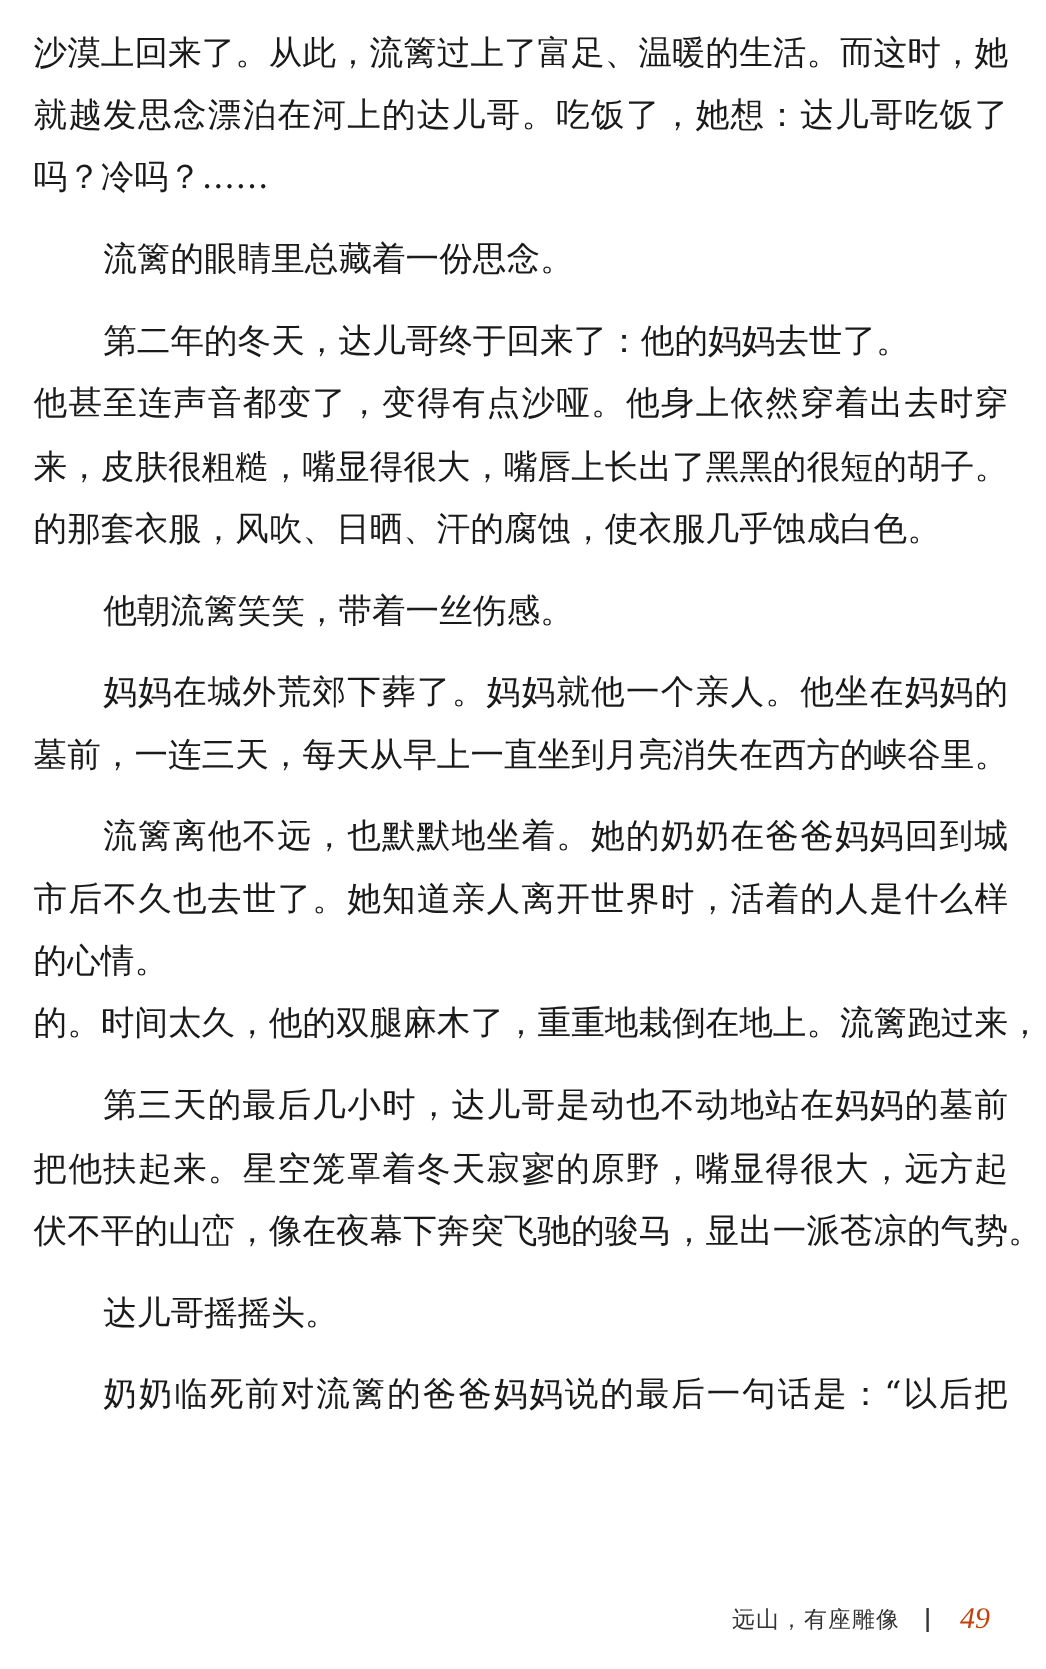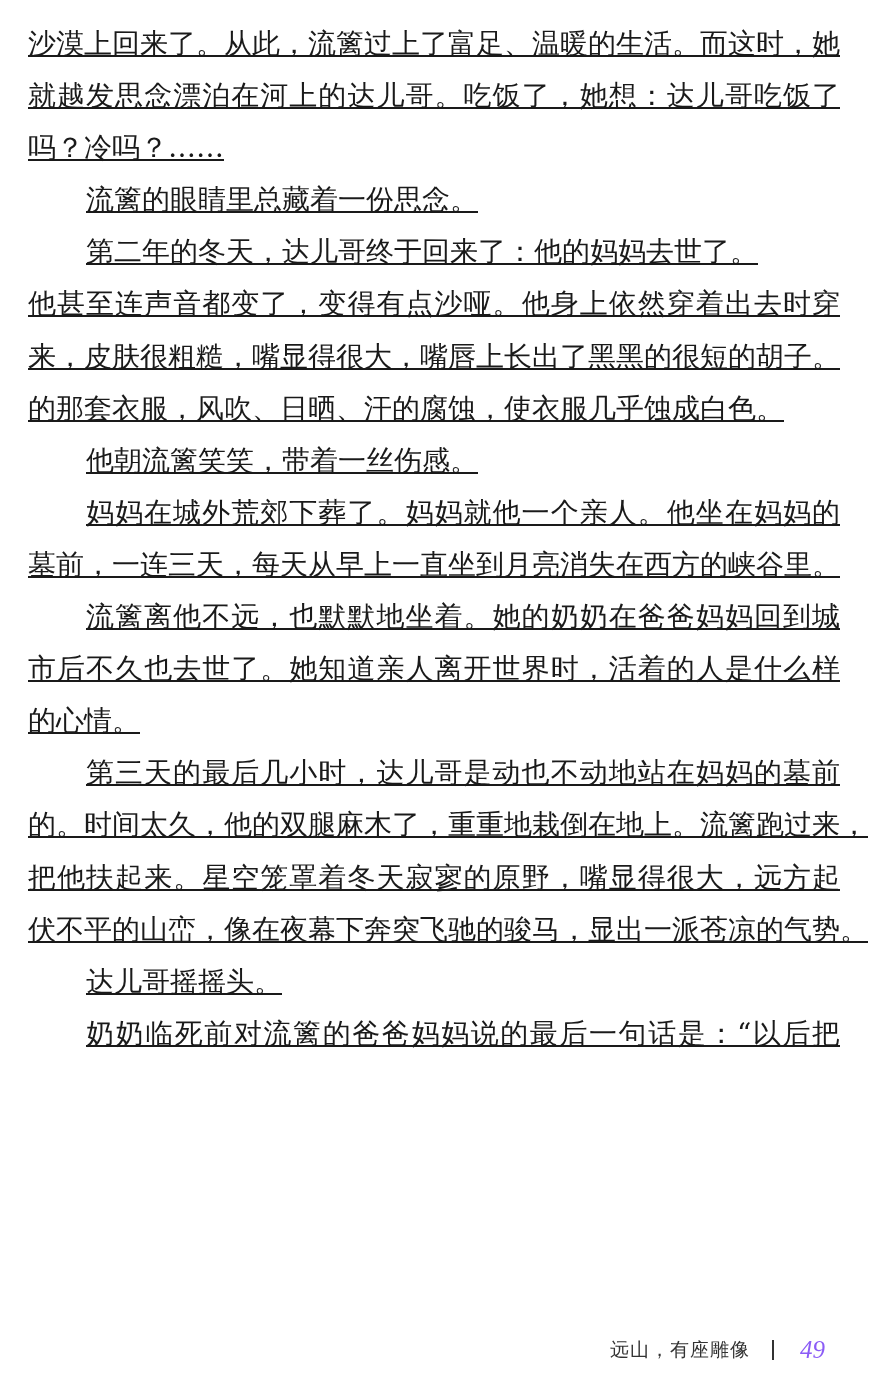--- a/index.html
+++ b/index.html
@@ -22,27 +22,27 @@
       width: 812px;
     }
     .line {
       height: 52.1px;
       line-height: 44px;
       font-size: 28px;
       white-space: nowrap;
       text-align: justify;
       text-align-last: justify;
       letter-spacing: 0;
-      text-decoration: underline;
     }
     .line.last {
       text-align-last: left;
     }
     .line.indent {
       padding-left: 58px;
+      margin-top: 16px;
     }
     .footer {
       position: absolute;
       top: 1335px;
       left: 610px;
       height: 30px;
       display: flex;
       align-items: center;
       font-family: "DejaVu Sans", "Liberation Sans", sans-serif;
       color: #333333;
@@ -55,43 +55,43 @@
       display: inline-block;
       width: 2px;
       height: 20px;
       background: #333333;
       margin: 0 26px 0 22px;
     }
     .footer-page {
       font-family: "Liberation Serif", "DejaVu Serif", serif;
       font-style: italic;
       font-size: 25px;
-      color: #8b5cf6;
+      color: #c2410c;
     }
   </style>
 </head>
 <body>
 
 <div class="page">
   <div class="line">沙漠上回来了。从此，流篱过上了富足、温暖的生活。而这时，她</div>
   <div class="line">就越发思念漂泊在河上的达儿哥。吃饭了，她想：达儿哥吃饭了</div>
   <div class="line last">吗？冷吗？……</div>
   <div class="line indent last">流篱的眼睛里总藏着一份思念。</div>
   <div class="line indent last">第二年的冬天，达儿哥终于回来了：他的妈妈去世了。</div>
   <div class="line">他甚至连声音都变了，变得有点沙哑。他身上依然穿着出去时穿</div>
   <div class="line">来，皮肤很粗糙，嘴显得很大，嘴唇上长出了黑黑的很短的胡子。</div>
   <div class="line last">的那套衣服，风吹、日晒、汗的腐蚀，使衣服几乎蚀成白色。</div>
   <div class="line indent last">他朝流篱笑笑，带着一丝伤感。</div>
   <div class="line indent">妈妈在城外荒郊下葬了。妈妈就他一个亲人。他坐在妈妈的</div>
   <div class="line">墓前，一连三天，每天从早上一直坐到月亮消失在西方的峡谷里。</div>
   <div class="line indent">流篱离他不远，也默默地坐着。她的奶奶在爸爸妈妈回到城</div>
   <div class="line">市后不久也去世了。她知道亲人离开世界时，活着的人是什么样</div>
   <div class="line last">的心情。</div>
+  <div class="line">的。时间太久，他的双腿麻木了，重重地栽倒在地上。流篱跑过来，</div>
   <div class="line indent">第三天的最后几小时，达儿哥是动也不动地站在妈妈的墓前</div>
-  <div class="line">的。时间太久，他的双腿麻木了，重重地栽倒在地上。流篱跑过来，</div>
   <div class="line">把他扶起来。星空笼罩着冬天寂寥的原野，嘴显得很大，远方起</div>
   <div class="line">伏不平的山峦，像在夜幕下奔突飞驰的骏马，显出一派苍凉的气势。</div>
   <div class="line indent last">达儿哥摇摇头。</div>
   <div class="line indent">奶奶临死前对流篱的爸爸妈妈说的最后一句话是：“以后把</div>
 </div>
 
 <div class="footer">
   <span class="footer-title">远山，有座雕像</span>
   <span class="footer-sep"></span>
   <span class="footer-page">49</span>

